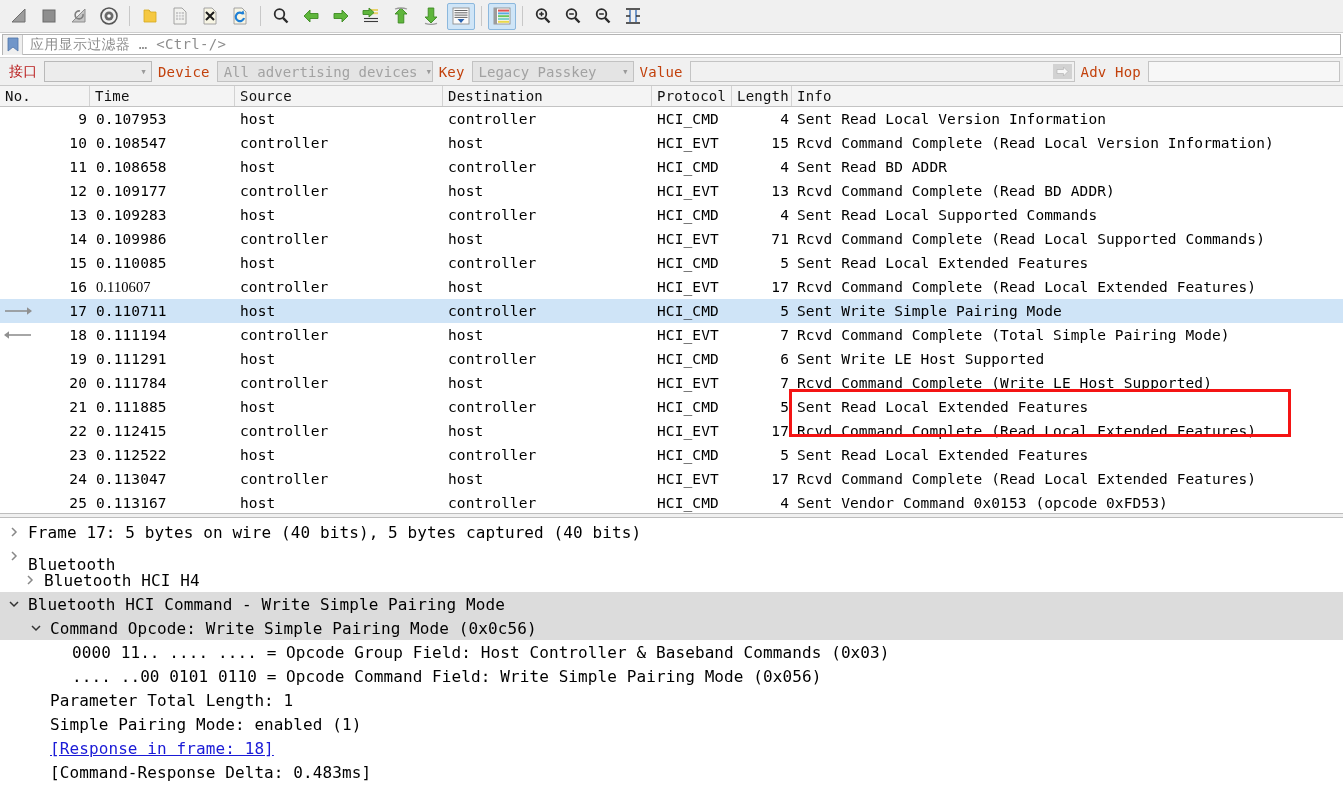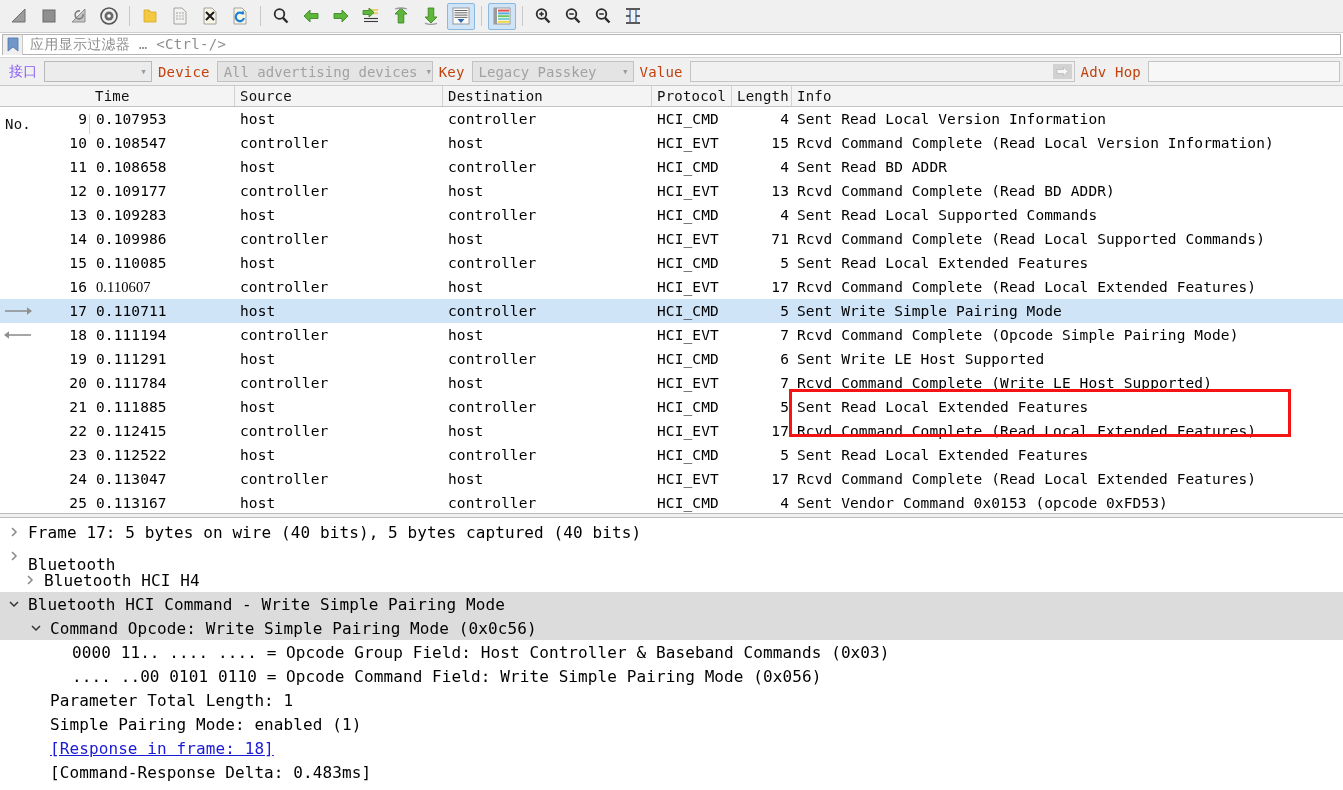--- a/index.html
+++ b/index.html
@@ -80,21 +80,21 @@
     padding: 0 3px;
     gap: 0px;
   }
   .bt-label {
     font-size: 14px;
     color: #c2410c;
     padding: 0 7px 0 6px;
     white-space: nowrap;
     letter-spacing: 0.2px;
   }
-  .bt-label.enabled { color: #8b5cf6; }
+  .bt-label.enabled { color: #b91c1c; }
   .bt-combo {
     height: 21px;
     background: #e4e4e4;
     border: 1px solid #c2c2c2;
     display: flex;
     align-items: center;
     font-size: 14px;
     color: #a2a2a2;
     padding: 0 4px 0 6px;
     white-space: nowrap;
@@ -135,21 +135,21 @@
   }
   .col-h {
     border-right: 1px solid #d2d2d2;
     padding-left: 5px;
     display: flex; align-items: center;
     letter-spacing: 0.2px;
     height: 100%;
     overflow: hidden;
     white-space: nowrap;
   }
-  .c-no   { width: 90px; margin-top: 28px;  }
+  .c-no   { width: 90px;  }
   .c-time { width: 145px; }
   .c-src  { width: 208px; }
   .c-dst  { width: 209px; }
   .c-prot { width: 80px;  }
   .c-len  { width: 60px;  }
   .c-info { flex: 1; border-right: none; }
 
   .prow {
     height: 24px;
     display: flex;
@@ -535,21 +535,21 @@
             <line x1="5" y1="6" x2="28" y2="6" stroke="#909090" stroke-width="1.6"></line>
             <path d="M6 2.2 L1 6 L6 9.8 Z" fill="#909090"></path>
           </svg>
         </div>
         <div class="cell p-no num">18</div>
         <div class="cell p-time txt" style="padding-left: 6px;">0.111194</div>
         <div class="cell p-src txt">controller</div>
         <div class="cell p-dst txt">host</div>
         <div class="cell p-prot txt">HCI_EVT</div>
         <div class="cell p-len num">7</div>
-        <div class="cell p-info txt">Rcvd Command Complete (Opcode Simple Pairing Mode)</div>
+        <div class="cell p-info txt">Rcvd Command Complete (Total Simple Pairing Mode)</div>
       </div>
       <div class="prow">
         <div class="p-arrow"></div>
         <div class="cell p-no num">19</div>
         <div class="cell p-time txt" style="padding-left: 6px;">0.111291</div>
         <div class="cell p-src txt">host</div>
         <div class="cell p-dst txt">controller</div>
         <div class="cell p-prot txt">HCI_CMD</div>
         <div class="cell p-len num">6</div>
         <div class="cell p-info txt">Sent Write LE Host Supported</div>

